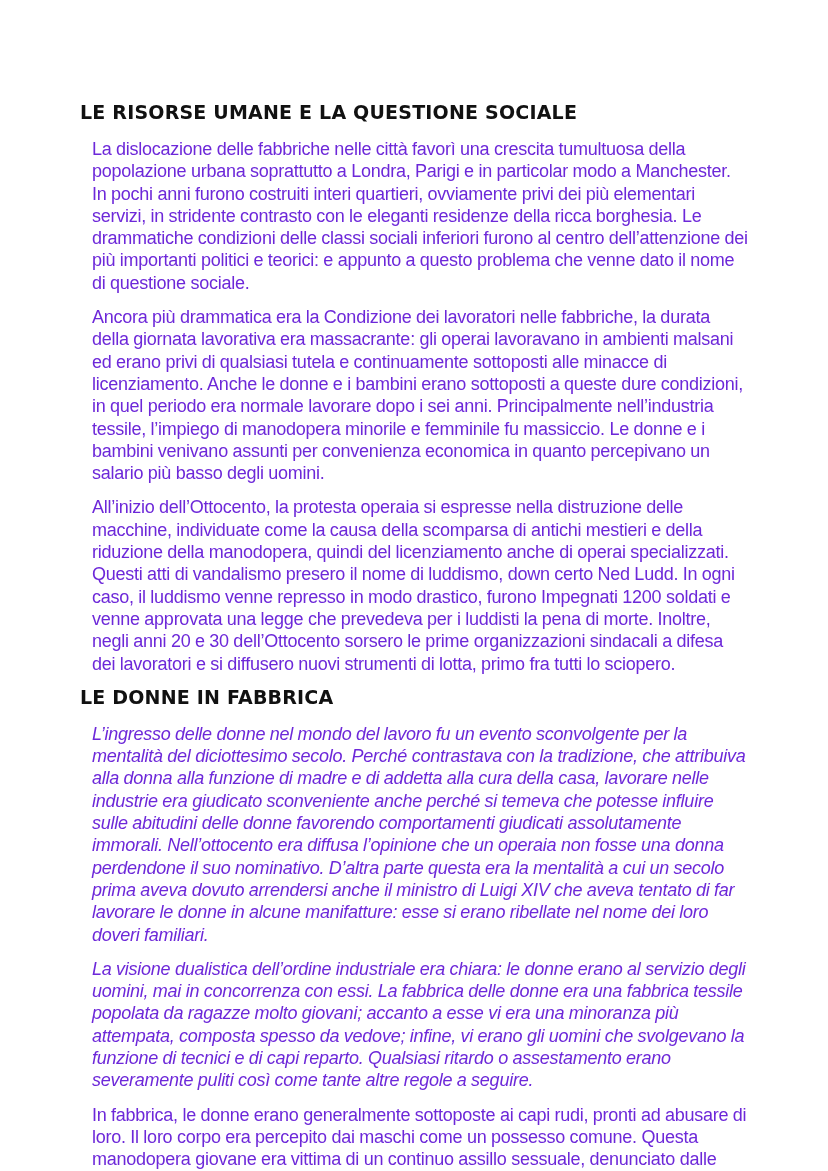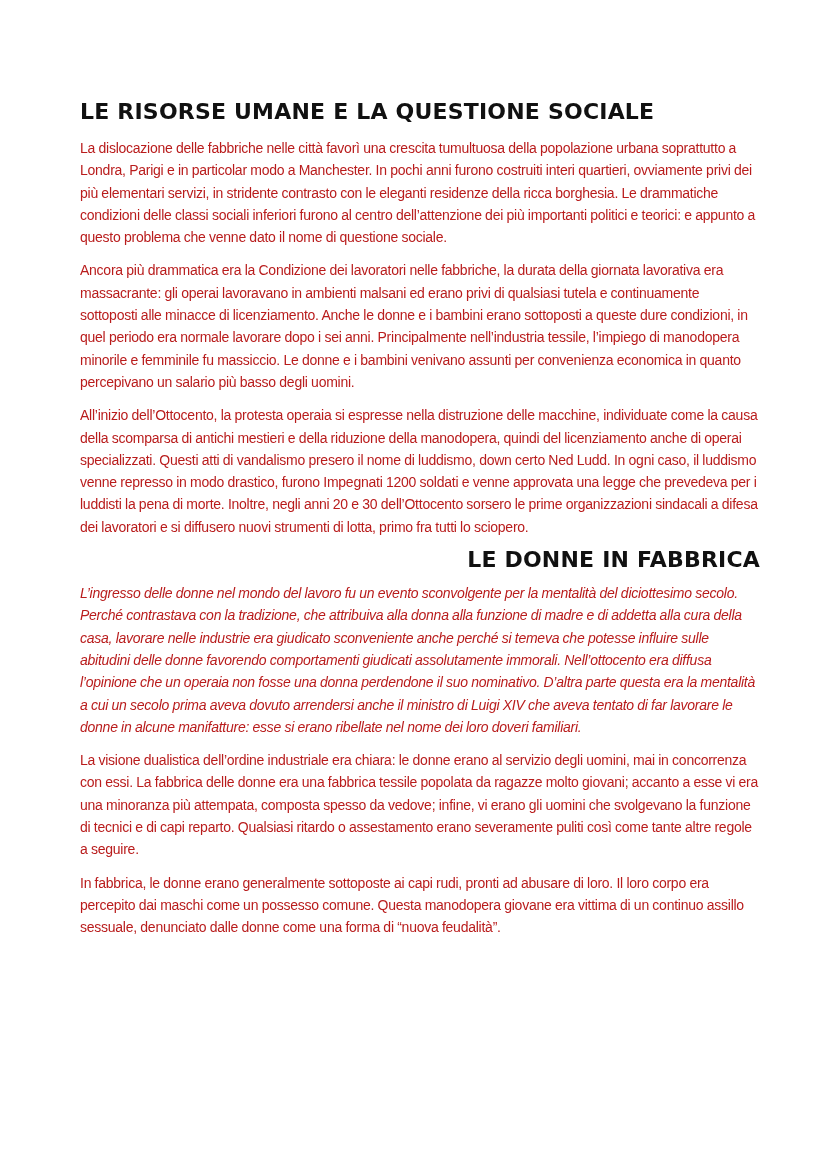--- a/index.html
+++ b/index.html
@@ -17,41 +17,41 @@
       position: absolute;
       left: 80px;
       top: 98px;
       width: 680px;
       color: #111111;
       font-family: "Liberation Sans", sans-serif;
     }
     .heading {
       font-family: "DejaVu Sans", sans-serif;
       font-weight: bold;
-      font-size: 22px;
+      font-size: 19px;
       letter-spacing: 0.2px;
       margin: 0;
       line-height: 28px;
       color: #111111;
     }
     .para {
-      font-size: 14px;
+      font-size: 18px;
       line-height: 22.3px;
-      margin: 0;
+      margin: 12px;
       letter-spacing: -0.25px;
       word-spacing: -0.2px;
-      color: #b91c1c;
+      color: #6d28d9;
     }
     #h1 { margin-bottom: 11px; }
     #p1 { margin-bottom: 11px; }
     #p2 { margin-bottom: 11px; }
     #p3 { margin-bottom: 8px; }
-    #h2 { margin-bottom: 8px; text-align: right; }
+    #h2 { margin-bottom: 8px; }
     #p4 { margin-bottom: 11px; font-style: italic; }
-    #p5 { margin-bottom: 11px; }
+    #p5 { margin-bottom: 11px; font-style: italic; }
   </style>
 </head>
 <body>
 
 <div class="page">
   <section>
     <h1 id="h1" class="heading">LE RISORSE UMANE E LA QUESTIONE SOCIALE</h1>
     <p id="p1" class="para">La dislocazione delle fabbriche nelle città favorì una crescita tumultuosa della popolazione urbana soprattutto a Londra, Parigi e in particolar modo a Manchester. In pochi anni furono costruiti interi quartieri, ovviamente privi dei più elementari servizi, in stridente contrasto con le eleganti residenze della ricca borghesia. Le drammatiche condizioni delle classi sociali inferiori furono al centro dell’attenzione dei più importanti politici e teorici: e appunto a questo problema che venne dato il nome di questione sociale.</p>
     <p id="p2" class="para">Ancora più drammatica era la Condizione dei lavoratori nelle fabbriche, la durata della giornata lavorativa era massacrante: gli operai lavoravano in ambienti malsani ed erano privi di qualsiasi tutela e continuamente sottoposti alle minacce di licenziamento. Anche le donne e i bambini erano sottoposti a queste dure condizioni, in quel periodo era normale lavorare dopo i sei anni. Principalmente nell’industria tessile, l’impiego di manodopera minorile e femminile fu massiccio. Le donne e i bambini venivano assunti per convenienza economica in quanto percepivano un salario più basso degli uomini.</p>
     <p id="p3" class="para">All’inizio dell’Ottocento, la protesta operaia si espresse nella distruzione delle macchine, individuate come la causa della scomparsa di antichi mestieri e della riduzione della manodopera, quindi del licenziamento anche di operai specializzati. Questi atti di vandalismo presero il nome di luddismo, down certo Ned Ludd. In ogni caso, il luddismo venne represso in modo drastico, furono Impegnati 1200 soldati e venne approvata una legge che prevedeva per i luddisti la pena di morte. Inoltre, negli anni 20 e 30 dell’Ottocento sorsero le prime organizzazioni sindacali a difesa dei lavoratori e si diffusero nuovi strumenti di lotta, primo fra tutti lo sciopero.</p>

